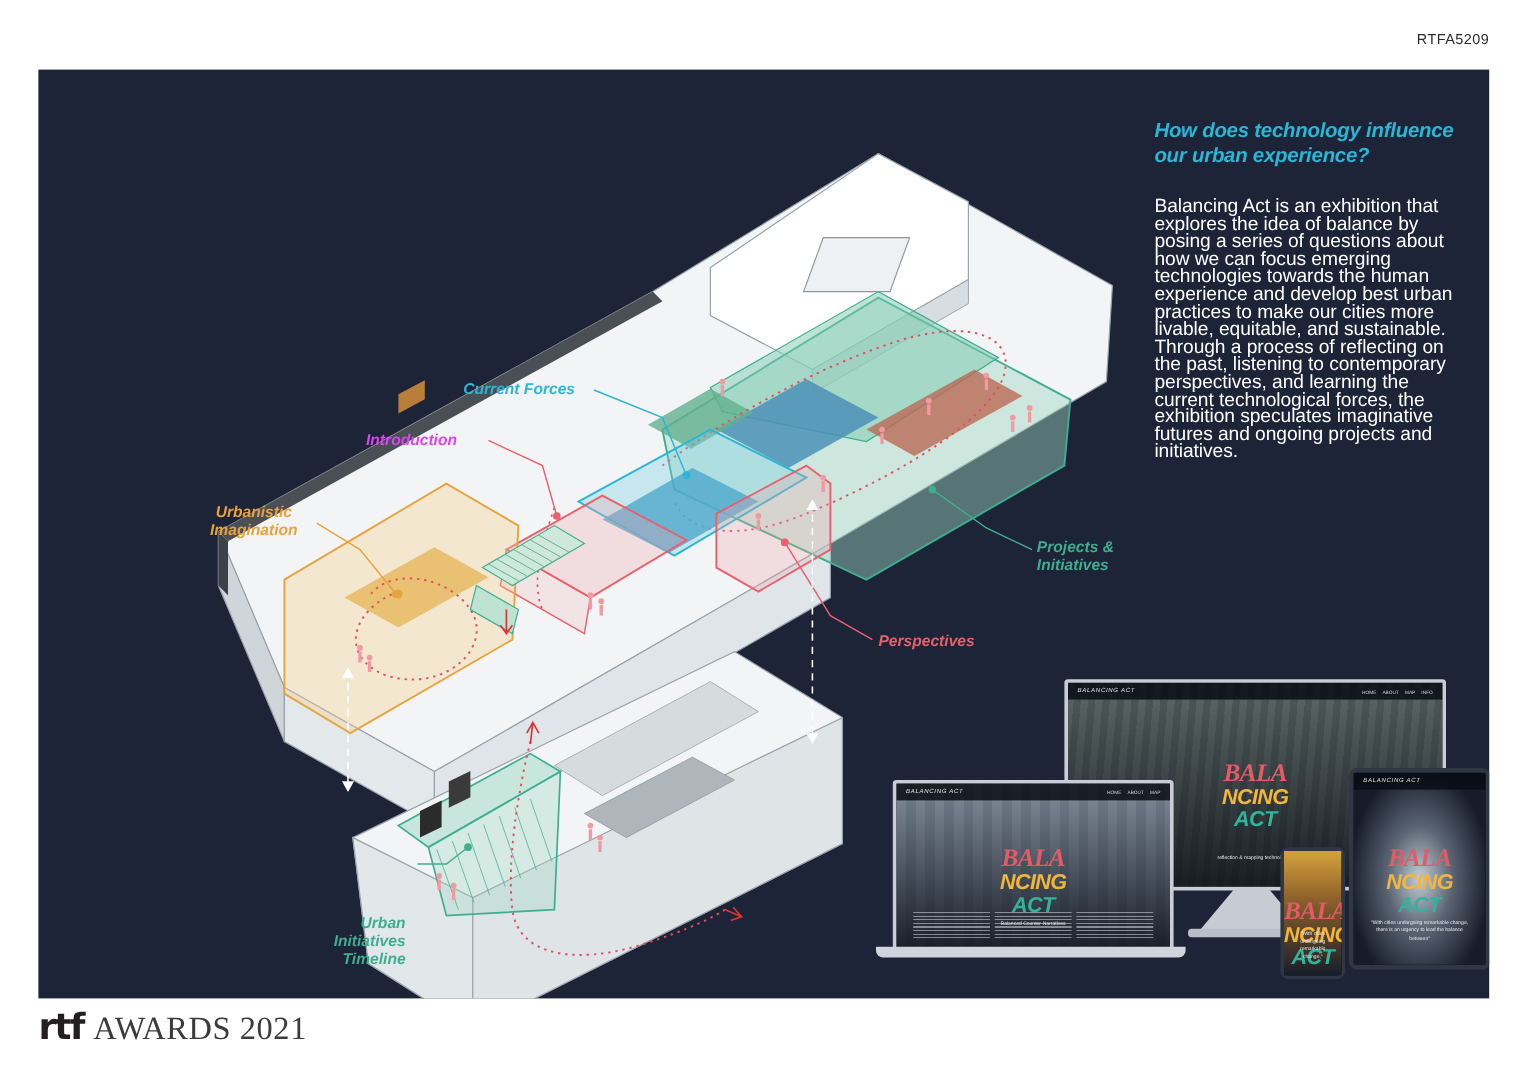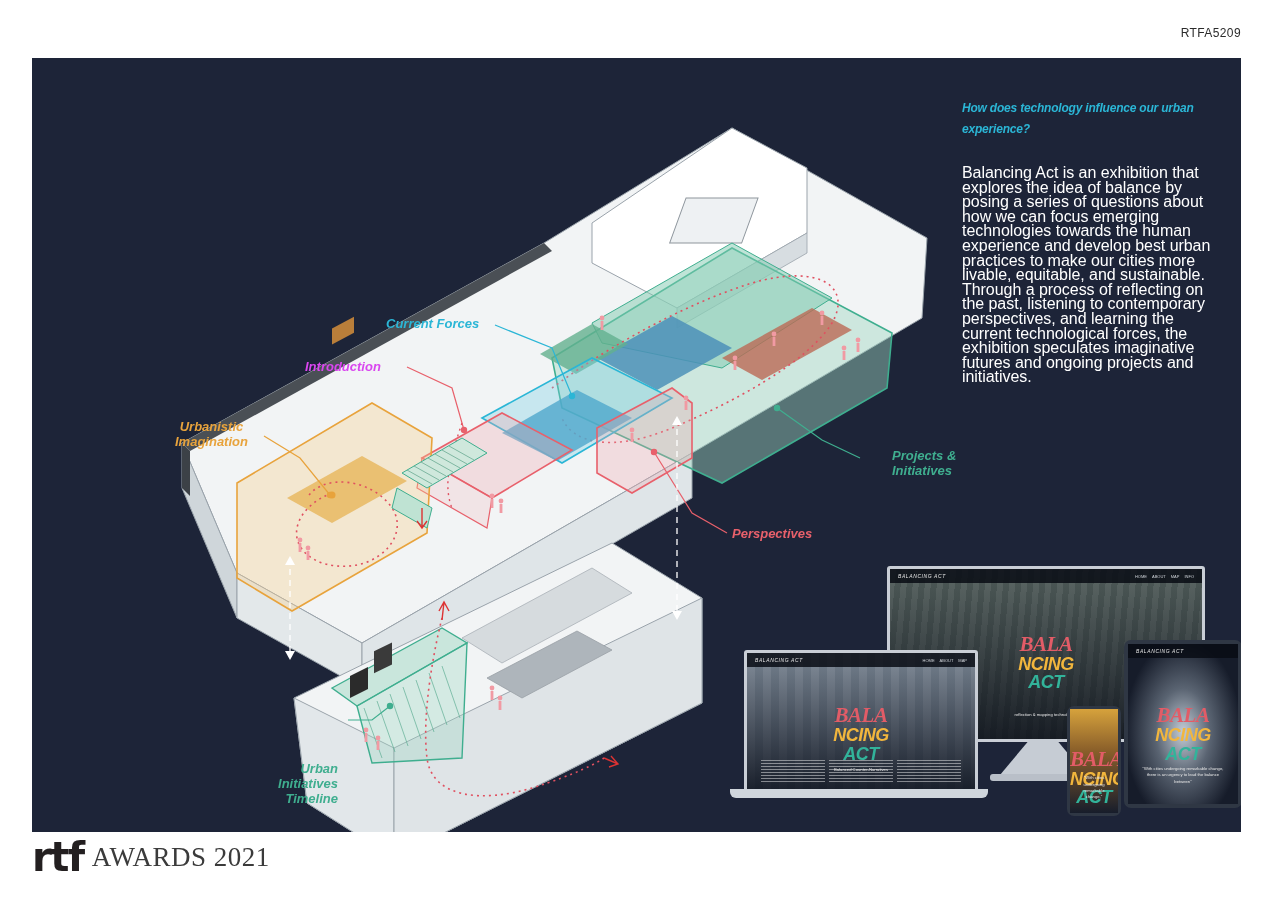--- a/index.html
+++ b/index.html
@@ -39,21 +39,21 @@
 
   
   .text-col {
     position: absolute;
     left: 930px;
     top: 40px;
     width: 250px;
   }
   .headline {
     color: #2bb6d6;
-    font-size: 12px;
+    font-size: 17px;
     line-height: 21px;
     font-weight: bold;
     font-style: italic;
     letter-spacing: -0.2px;
     margin: 0 0 26px 0;
   }
   .body-copy {
     color: #ffffff;
     font-size: 16px;
     line-height: 14.6px;
@@ -66,36 +66,36 @@
     position: absolute;
     font-style: italic;
     font-weight: bold;
     font-size: 13px;
     line-height: 15px;
     white-space: pre-line;
   }
   .lbl-current-forces { left: 354px; top: 258px; color: #2bb6d6; }
   .lbl-introduction   { left: 273px; top: 301px; color: #d946ef; font-style: italic; }
   .lbl-urbanistic     { left: 143px; top: 361px; color: #e8a33c; text-align: center; }
-  .lbl-projects       { left: 860px; top: 390px; color: #3fae8f; }
+  .lbl-projects       { left: 832px; top: 390px; color: #3fae8f; }
   .lbl-perspectives   { left: 700px; top: 468px; color: #e8606b; }
   .lbl-timeline       { left: 208px; top: 703px; color: #3fae8f; text-align: right; width: 98px;}
 
   
   .footer {
     position: absolute;
     left: 32px;
     bottom: 28px;
     display: flex;
     align-items: flex-end;
     gap: 8px;
   }
   .rtf-mark {
     font-family: "DejaVu Sans", sans-serif;
-    font-size: 40px;
+    font-size: 30px;
     font-weight: bold;
     color: #231f20;
     line-height: 30px;
     letter-spacing: -1.5px;
   }
   .awards-text {
     font-size: 27px;
     color: #3b3b3b;
     letter-spacing: 0.5px;
     line-height: 30px;

